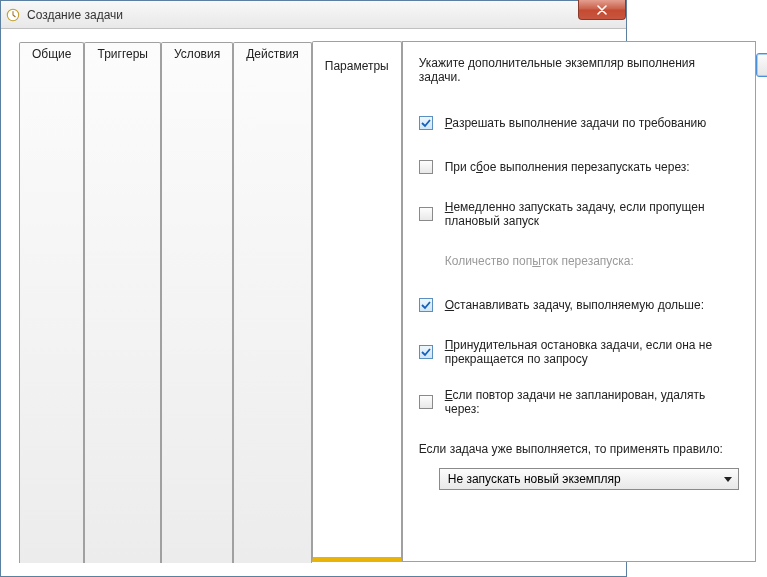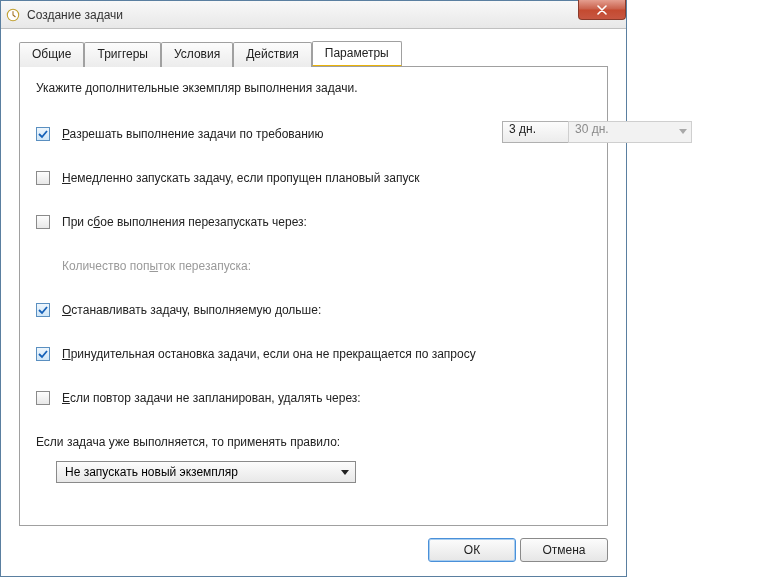--- a/index.html
+++ b/index.html
@@ -55,21 +55,21 @@
       align-items: center;
       justify-content: center;
       color: #fff;
       cursor: pointer;
     }
     .close-btn svg { width: 10px; height: 10px; }
     .content {
       flex: 1;
       padding: 12px 18px 14px 18px;
       display: flex;
-      flex-direction: column;
+      flex-direction: row;
     }
     .tabs {
       display: flex;
       position: relative;
       z-index: 2;
     }
     .tab {
       padding: 4px 12px 4px 12px;
       border: 1px solid #a0a0a0;
       border-bottom: none;
@@ -77,23 +77,23 @@
       margin-right: 0px;
       border-radius: 2px 2px 0 0;
       cursor: pointer;
       position: relative;
       top: 1px;
       font-size: 12px;
       color: #222;
     }
     .tab.active {
       background: #fff;
-      border-bottom: 1px solid #eab308;
+      border-bottom: 5px solid #eab308;
       top: 0px;
-      padding-top: 4px;
+      padding-top: 17px;
       padding-bottom: 5px;
       z-index: 3;
     }
     .tab-panel {
       border: 1px solid #a0a0a0;
       background: #fff;
       flex: 1;
       padding: 14px 16px;
       position: relative;
       z-index: 1;
@@ -251,38 +251,38 @@
                 <path d="M1 5 L4 8 L9 2" stroke="#1560b8" stroke-width="1.8" fill="none"></path>
               </svg>
           </span>
           <span class="label"><span class="underline">Р</span><span>азрешать выполнение задачи по требованию</span></span>
         </div>
 
         <div class="row">
           <span class="checkbox">
             
           </span>
-          <span class="label"><span class="underline">Н</span><span>емедленно запускать задачу, если пропущен плановый запуск</span></span>
-        </div>
-
-        <div class="row">
-          <span class="checkbox">
-            
-          </span>
           <span class="label"><span>При с</span><span class="underline">б</span><span>ое выполнения перезапускать через:</span></span>
           <div class="combo disabled" style="left:466px; top:-2px; width:84px;">
             <span>1 мин.</span>
             <span class="arrow">
                 <svg viewBox="0 0 8 6">
                   <path d="M0 0 L4 5 L8 0 Z" fill="#555"></path>
                 </svg>
               </span>
           </div>
         </div>
 
+        <div class="row">
+          <span class="checkbox">
+            
+          </span>
+          <span class="label"><span class="underline">Н</span><span>емедленно запускать задачу, если пропущен плановый запуск</span></span>
+        </div>
+
         <div class="row sub-indent">
           <span class="label disabled"><span>Количество поп</span><span class="underline">ы</span><span>ток перезапуска:</span></span>
           <div class="textinput" style="left:466px; top:-2px; width:56px;">
             <span>3</span>
           </div>
         </div>
 
         <div class="row">
           <span class="checkbox checked">
             <svg viewBox="0 0 10 10">

